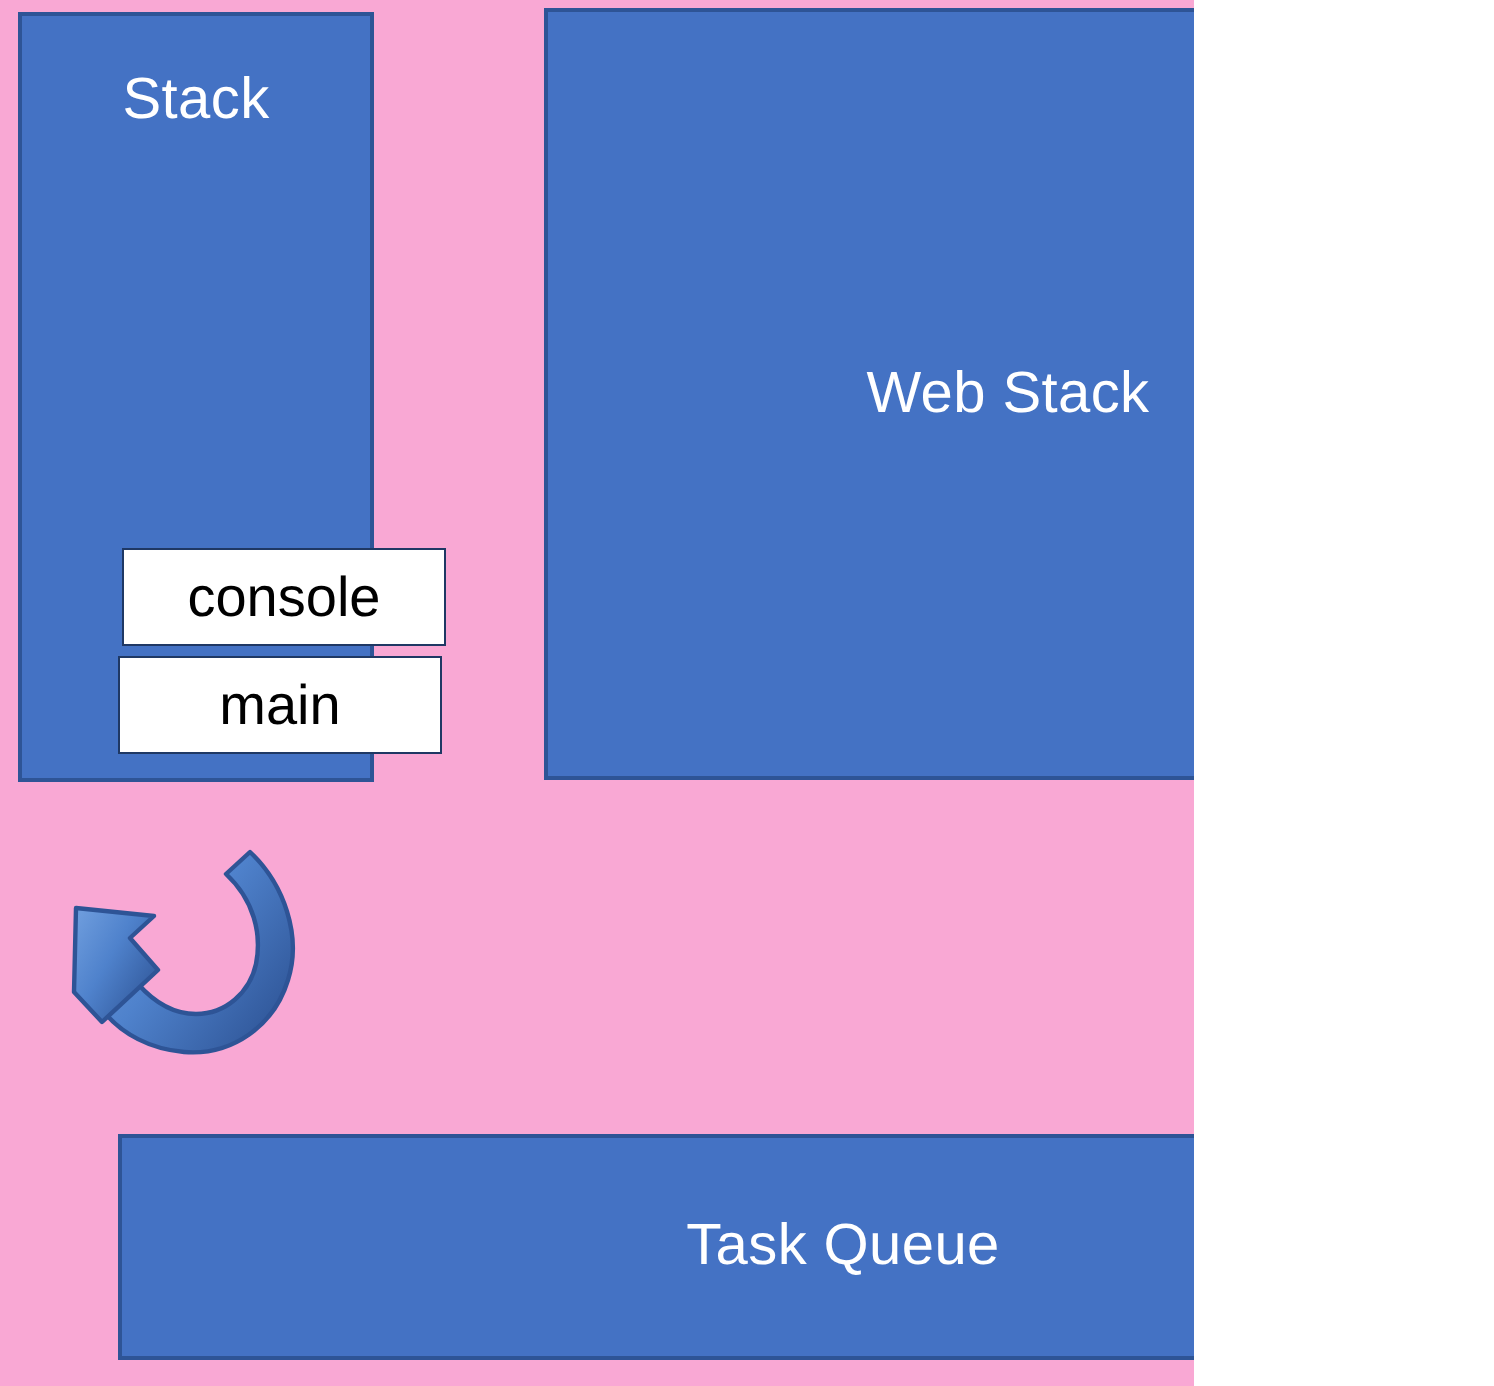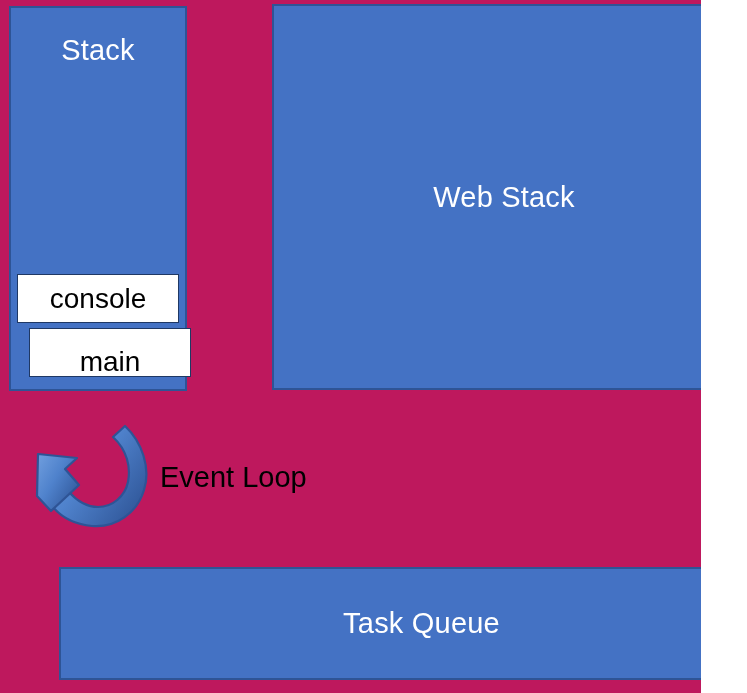--- a/index.html
+++ b/index.html
@@ -6,23 +6,23 @@
   html, body {
     margin: 0;
     padding: 0;
     background: #ffffff;
   }
   body {
     font-family: "Liberation Sans", sans-serif;
   }
   #canvas {
     position: relative;
-    width: 701px;
+    width: 597px;
     height: 693px;
-    background: #be185d;
+    background: #f9a8d4;
     overflow: hidden;
   }
 
   
   .blue-box {
     position: absolute;
     background: #4472C4;
     border: 2px solid #2E5496;
     box-sizing: border-box;
     display: flex;
@@ -57,40 +57,40 @@
 
   
   .stack-frame {
     position: absolute;
     background: #FFFFFF;
     border: 1.5px solid #1F3864;
     box-sizing: border-box;
     display: flex;
     align-items: center;
     justify-content: center;
+    margin-left: 44px;
   }
   .stack-frame > .frame-label {
     color: #000000;
     font-size: 28px;
     font-weight: 400;
     line-height: 1;
     white-space: nowrap;
   }
   #frame-console {
     left: 6px;
     top: 266px;
     width: 162px;
     height: 49px;
   }
   #frame-main {
-    left: 18px;
+    left: 4px;
     top: 320px;
     width: 162px;
     height: 49px;
-    align-items: flex-end;
   }
 
   
   #webapis-box {
     left: 272px;
     top: 4px;
     width: 464px;
     height: 386px;
   }
 
@@ -174,20 +174,19 @@
 
       <path d="M 8 34
                L 47 38
                L 35 49
                L 49 65
                L 21 91
                L 7 76
                Z" fill="url(#arrowGrad)" stroke="#2E5496" stroke-width="2.2" stroke-linejoin="round"></path>
     </svg>
 
-    <span id="event-loop-label">Event Loop</span>
   </div>
 
   <div class="blue-box" id="taskqueue-box">
     <span class="box-label">Task Queue</span>
   </div>
 
 </div>
 
 </body></html>

